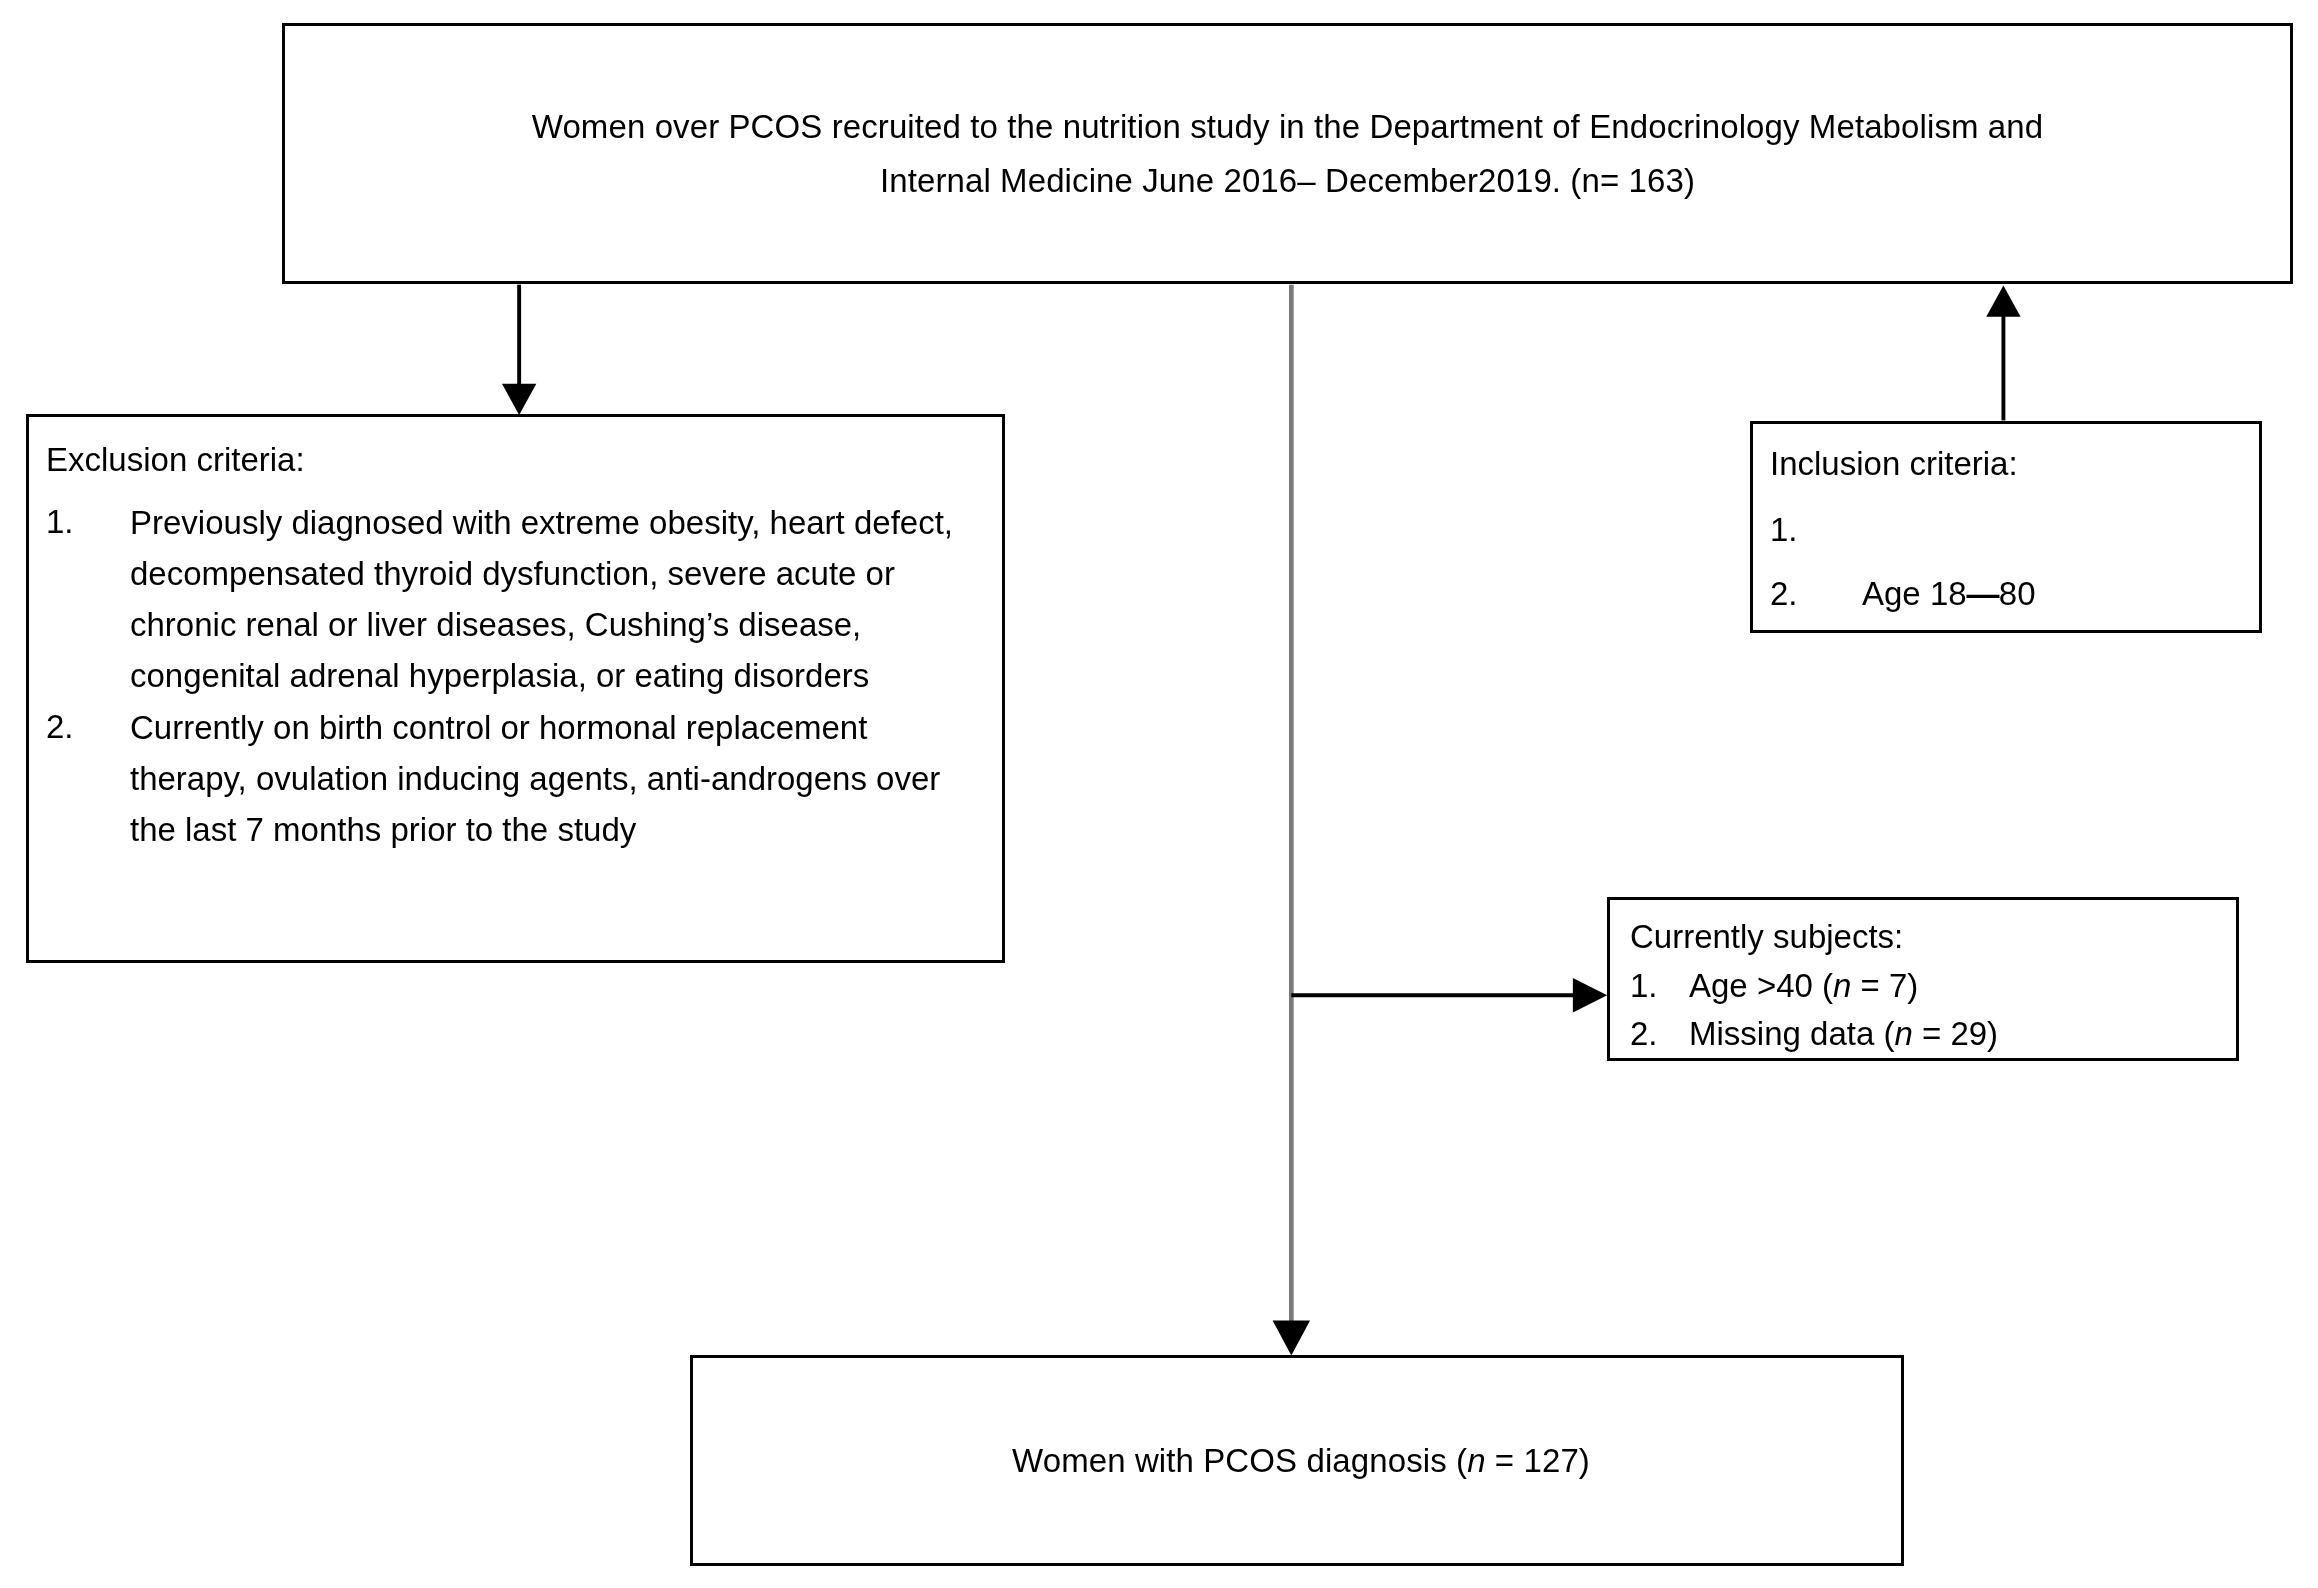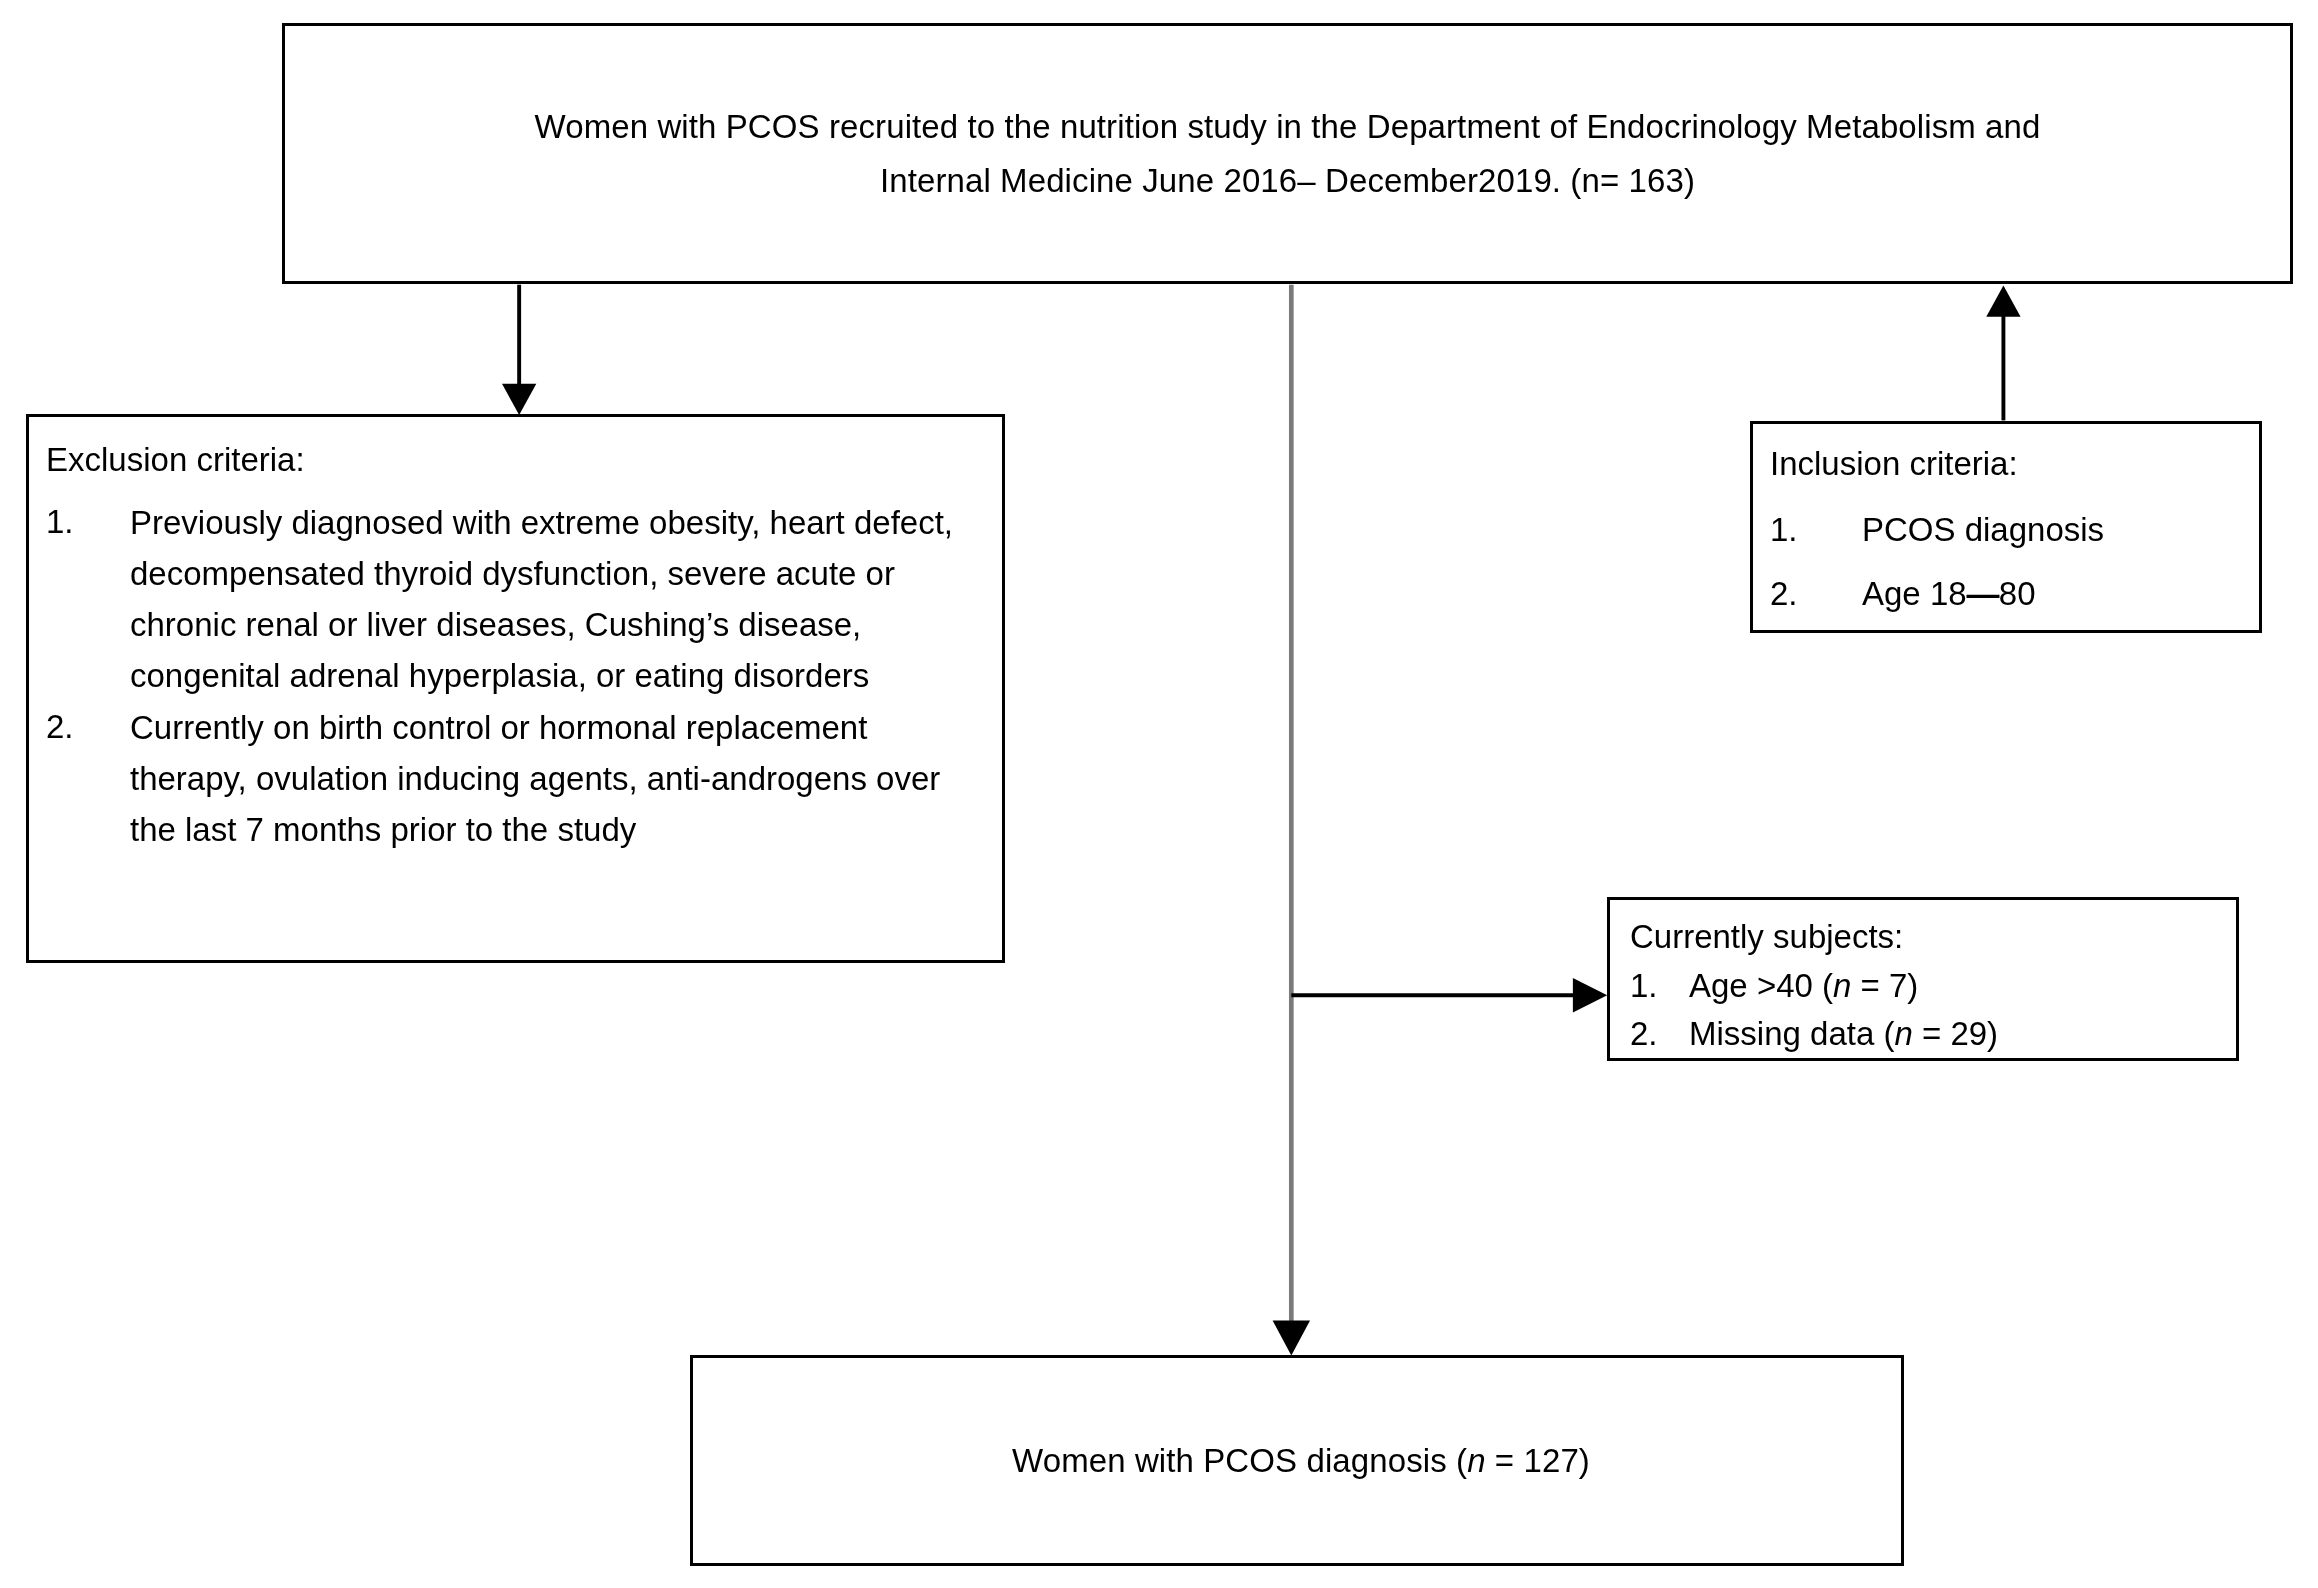--- a/index.html
+++ b/index.html
@@ -134,21 +134,21 @@
     </g>
 
     <g>
       <line x1="2568" y1="539" x2="2568" y2="388" stroke="#000000" stroke-width="5"></line>
       <polygon points="2568,366 2546,406 2590,406" fill="#000000"></polygon>
     </g>
   </svg>
 
   <div class="box center-box" id="top-box">
     <div class="box-inner">
-      <div class="centered-text">Women  with PCOS recruited to the nutrition  study in the  Department  of Endocrinology  Metabolism  and</div>
+      <div class="centered-text">Women  over PCOS recruited to the nutrition  study in the  Department  of Endocrinology  Metabolism  and</div>
       <div class="centered-text">Internal Medicine June 2016– December2019.  (n= 163)</div>
     </div>
   </div>
 
   <div class="box" id="exclusion-box">
     <div class="box-inner">
       <div class="list-heading">Exclusion criteria:</div>
       <ul class="crit-list">
         <li class="crit-item">
           <span class="crit-num">1.</span>
@@ -161,21 +161,20 @@
       </ul>
     </div>
   </div>
 
   <div class="box" id="inclusion-box">
     <div class="box-inner">
       <div class="list-heading">Inclusion criteria:</div>
       <ul class="crit-list">
         <li class="crit-item">
           <span class="crit-num">1.</span>
-          <span class="crit-text">PCOS diagnosis</span>
         </li>
         <li class="crit-item">
           <span class="crit-num">2.</span>
           <span class="crit-text"><span>Age 18</span><span class="emdash-bold">—</span><span>80</span></span>
         </li>
       </ul>
     </div>
   </div>
 
   <div class="box" id="excluded-box">

